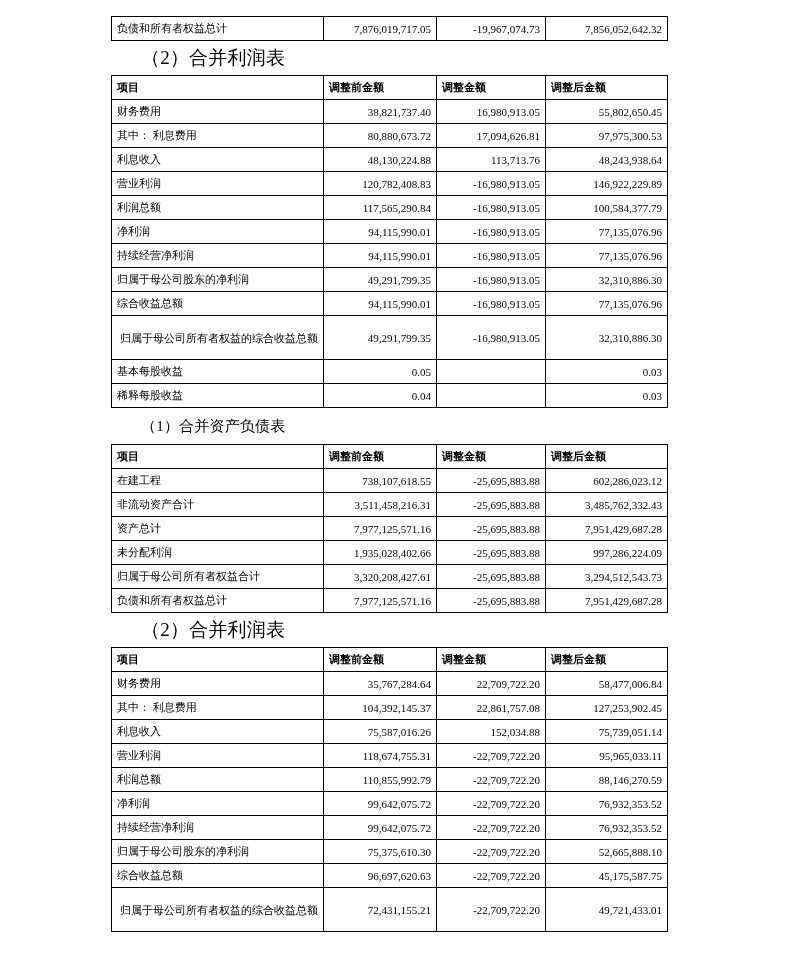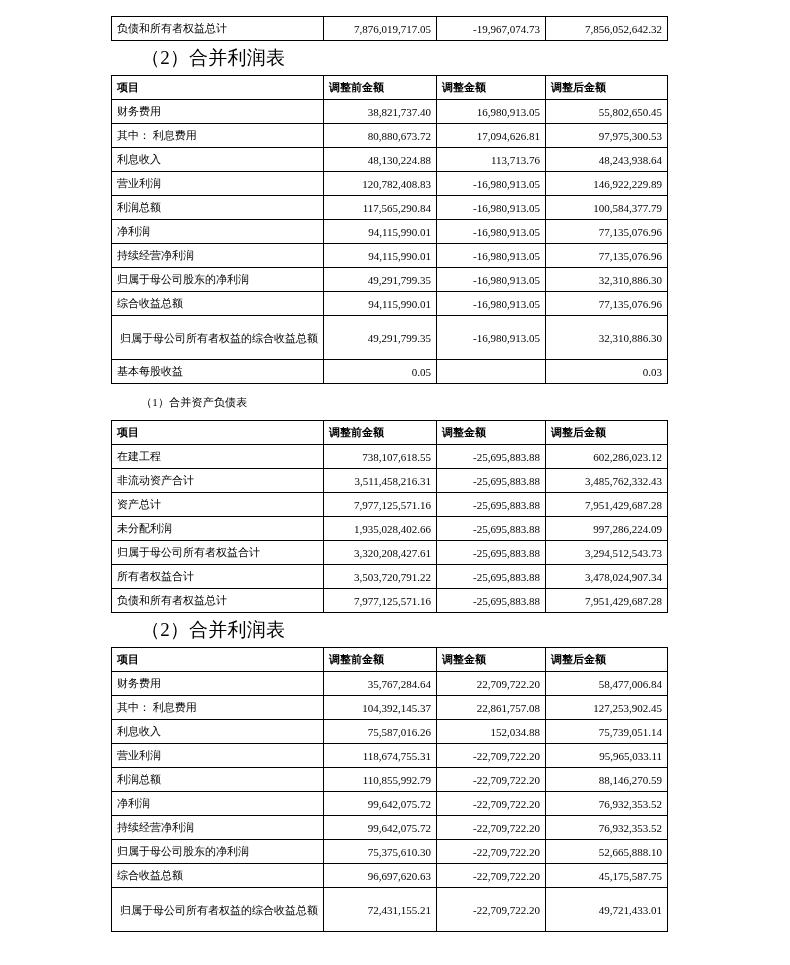--- a/index.html
+++ b/index.html
@@ -30,21 +30,21 @@
   
   .heading {
     font-size: 19px;
     line-height: 20px;
     margin: 7px 0 7px 0;
     padding-left: 30px;
     letter-spacing: 0.2px;
     white-space: nowrap;
   }
   .heading-sub {
-    font-size: 11px;
+    font-size: 15px;
     line-height: 20px;
     margin: 8px 0 8px 0;
     padding-left: 30px;
     letter-spacing: 0.2px;
     white-space: nowrap;
   }
   
   table.fin {
     border-collapse: collapse;
     width: 556px;
@@ -184,20 +184,26 @@
             <td class="c1 num">49,291,799.35</td>
             <td class="c2 num">-16,980,913.05</td>
             <td class="c3 num">32,310,886.30</td>
           </tr>
           <tr>
             <td class="item">基本每股收益</td>
             <td class="c1 num">0.05</td>
             <td class="c2 num"></td>
             <td class="c3 num">0.03</td>
           </tr>
+          <tr>
+            <td class="item">稀释每股收益</td>
+            <td class="c1 num">0.04</td>
+            <td class="c2 num"></td>
+            <td class="c3 num">0.03</td>
+          </tr>
         </tbody>
     </table>
 
 
     <div class="heading-sub">（1）合并资产负债表</div>
 
     <table class="fin">
       <thead>
         <tr>
           <th class="item">项目</th>
@@ -231,26 +237,20 @@
             <td class="c2 num">-25,695,883.88</td>
             <td class="c3 num">997,286,224.09</td>
           </tr>
           <tr>
             <td class="item">归属于母公司所有者权益合计</td>
             <td class="c1 num">3,320,208,427.61</td>
             <td class="c2 num">-25,695,883.88</td>
             <td class="c3 num">3,294,512,543.73</td>
           </tr>
           <tr>
-            <td class="item">所有者权益合计</td>
-            <td class="c1 num">3,503,720,791.22</td>
-            <td class="c2 num">-25,695,883.88</td>
-            <td class="c3 num">3,478,024,907.34</td>
-          </tr>
-          <tr>
             <td class="item">负债和所有者权益总计</td>
             <td class="c1 num">7,977,125,571.16</td>
             <td class="c2 num">-25,695,883.88</td>
             <td class="c3 num">7,951,429,687.28</td>
           </tr>
         </tbody>
     </table>
 
     <div class="heading">（2）合并利润表</div>
 

